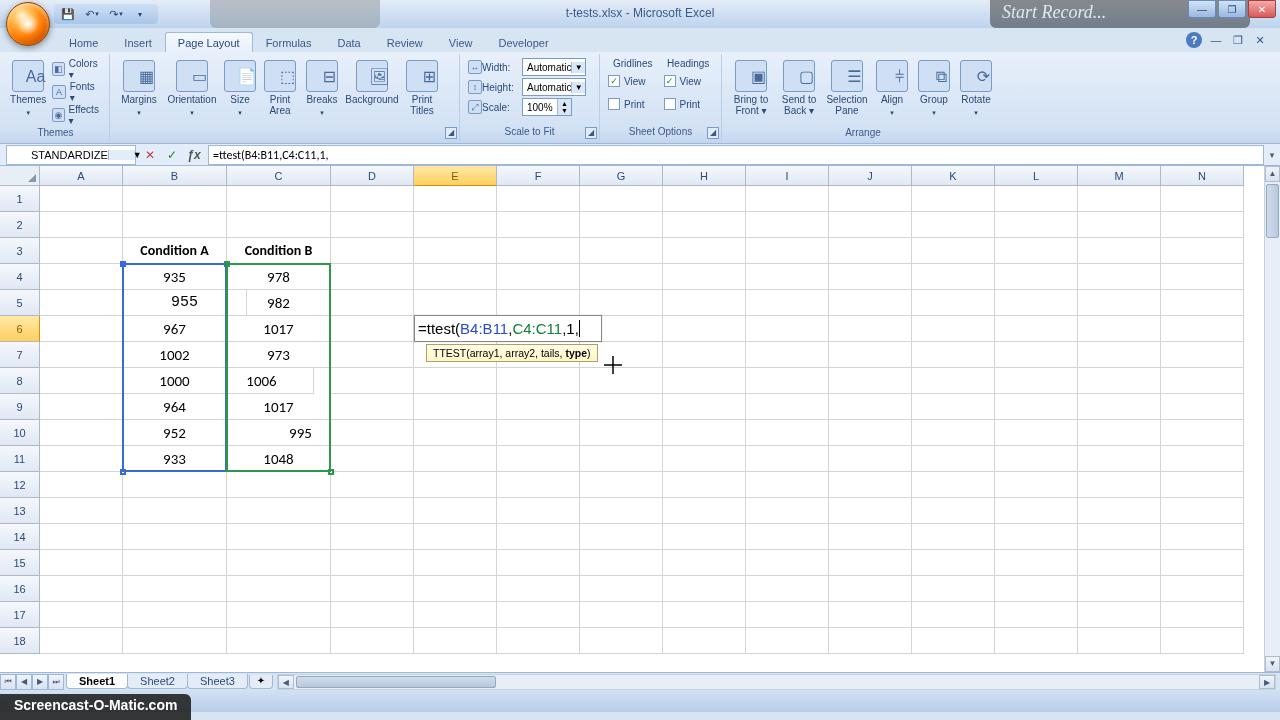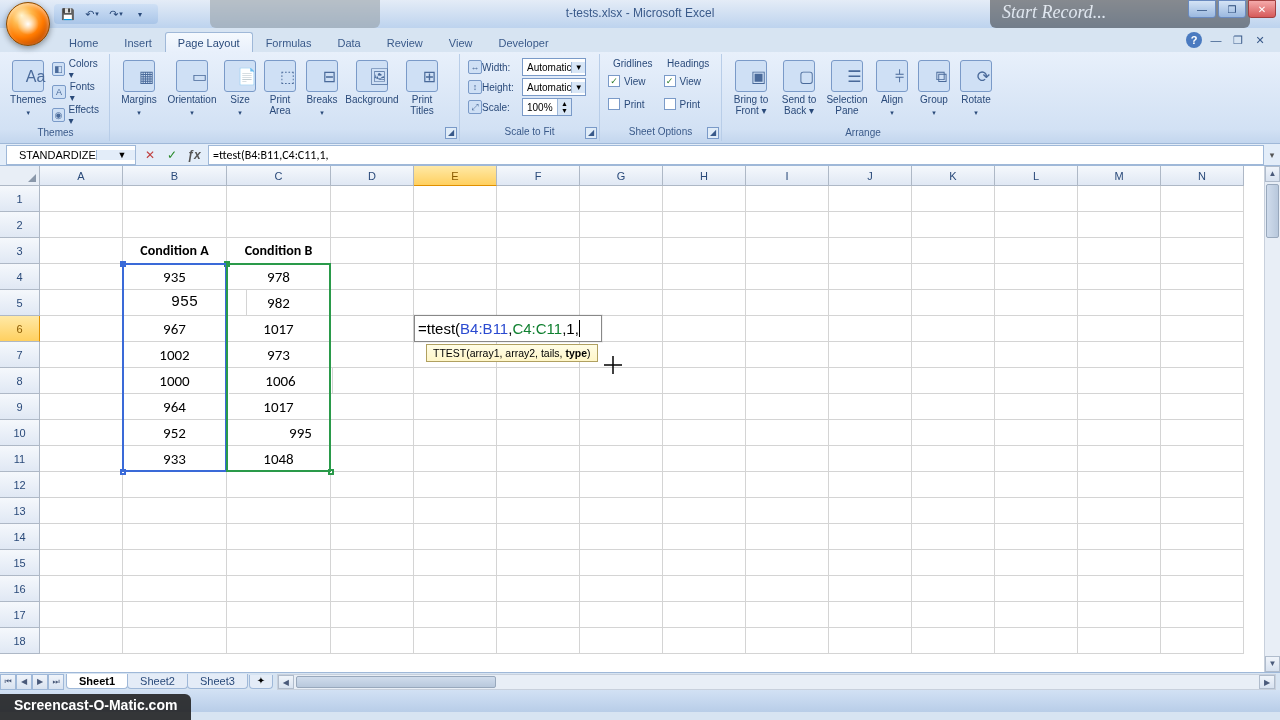--- a/index.html
+++ b/index.html
@@ -43,21 +43,21 @@
 .combo { height:18px; margin-left:2px; display:flex; align-items:center; }
 .combo-label { font-size:10px; color:#2a4a7a; width:40px; }
 .combo-box { width:64px; height:18px; background:#fff; border:1px solid #7a9ac8; font-size:10px; padding-left:4px; display:flex; align-items:center; justify-content:space-between; cursor:pointer; }
 .combo-box .arrow { width:14px; text-align:center; background:#d8e6f6; border-left:1px solid #9fb8d8; font-size:8px; padding:1px 0; }
 .chk { width:12px; height:12px; border:1px solid #7a9ac8; background:#fff; display:inline-flex; align-items:center; justify-content:center; font-size:9px; color:#2a7a2a; }
 .chk.checked::after{content:"✓";}
 
 
 .fbar-row { height:22px; background:#e3edf9; border-bottom:1px solid #9fb8d8; display:flex; align-items:center; }
 .namebox { width:130px; height:20px; background:#fff; border:1px solid #9fb8d8; margin-left:6px; display:flex; align-items:center; }
-.namebox span { flex:1; padding-left:12px; font-size:11px; }
+.namebox span { flex:1; padding-left:24px; font-size:11px; }
 .namebox .arrow { width:16px; text-align:center; background:#e3edf9; border-left:1px solid #9fb8d8; font-size:9px; cursor:pointer; }
 .fbar-btns { display:flex; gap:2px; margin:0 4px; }
 .fbar-btn { width:20px; height:18px; display:flex; align-items:center; justify-content:center; font-size:12px; color:#555; cursor:pointer; border-radius:2px; }
 .fbar-input { flex:1; height:20px; background:#fff; border:1px solid #9fb8d8; padding-left:4px; font-size:12px; line-height:18px; font-family:Calibri,Arial,sans-serif; }
 .fbar-expand { width:16px; text-align:center; font-size:9px; color:#555; cursor:pointer; }
 
 
 .grid-wrap { position:relative; background:#fff; height:506px; }
 .sel-all { position:absolute; left:0; top:0; width:40px; height:20px; background:#e8eef6; border-right:1px solid #aeb8c6; border-bottom:1px solid #aeb8c6; cursor:pointer; }
 .sel-all::after{content:"";position:absolute;right:3px;bottom:3px;width:0;height:0;border-left:8px solid transparent;border-bottom:8px solid #8a98aa;}
@@ -457,21 +457,21 @@
         <div class="cell" style="left: 540px; top: 156px; width: 83px; height: 26px;"></div>
         <div class="cell" style="left: 623px; top: 156px; width: 83px; height: 26px;"></div>
         <div class="cell" style="left: 706px; top: 156px; width: 83px; height: 26px;"></div>
         <div class="cell" style="left: 789px; top: 156px; width: 83px; height: 26px;"></div>
         <div class="cell" style="left: 872px; top: 156px; width: 83px; height: 26px;"></div>
         <div class="cell" style="left: 955px; top: 156px; width: 83px; height: 26px;"></div>
         <div class="cell" style="left: 1038px; top: 156px; width: 83px; height: 26px;"></div>
         <div class="cell" style="left: 1121px; top: 156px; width: 83px; height: 26px;"></div>
         <div class="cell" style="left: 0px; top: 182px; width: 83px; height: 26px;"></div>
         <div class="cell" style="left: 83px; top: 182px; width: 104px; height: 26px;">1000</div>
-        <div class="cell" style="left: 189px; top: 182px; width: 104px; height: 26px;">1006</div>
+        <div class="cell" style="left: 170px; top: 182px; width: 104px; height: 26px;">1006</div>
         <div class="cell" style="left: 291px; top: 182px; width: 83px; height: 26px;"></div>
         <div class="cell" style="left: 374px; top: 182px; width: 83px; height: 26px;"></div>
         <div class="cell" style="left: 457px; top: 182px; width: 83px; height: 26px;"></div>
         <div class="cell" style="left: 540px; top: 182px; width: 83px; height: 26px;"></div>
         <div class="cell" style="left: 623px; top: 182px; width: 83px; height: 26px;"></div>
         <div class="cell" style="left: 706px; top: 182px; width: 83px; height: 26px;"></div>
         <div class="cell" style="left: 789px; top: 182px; width: 83px; height: 26px;"></div>
         <div class="cell" style="left: 872px; top: 182px; width: 83px; height: 26px;"></div>
         <div class="cell" style="left: 955px; top: 182px; width: 83px; height: 26px;"></div>
         <div class="cell" style="left: 1038px; top: 182px; width: 83px; height: 26px;"></div>

